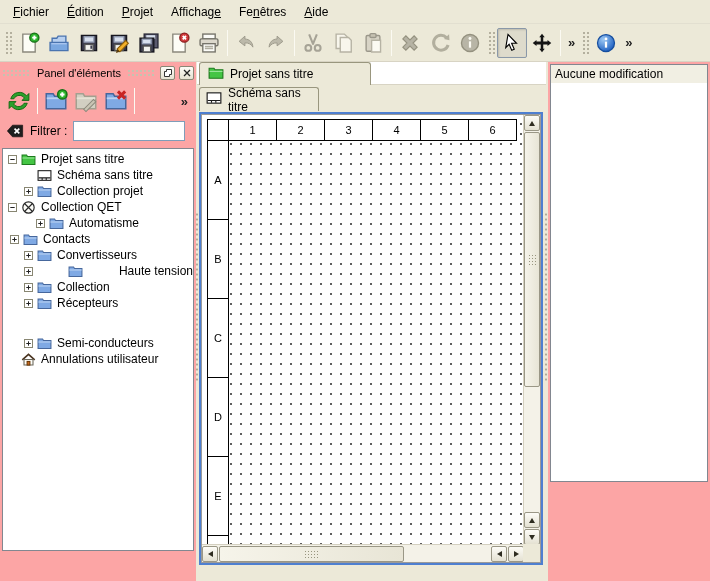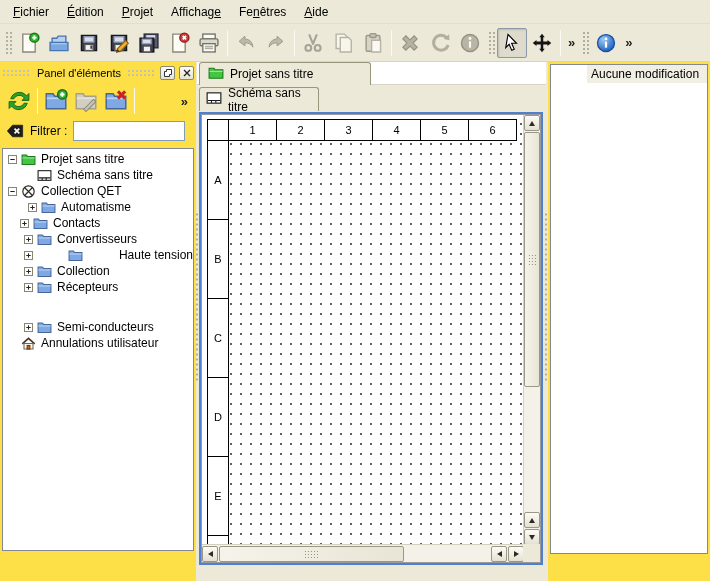--- a/index.html
+++ b/index.html
@@ -13,41 +13,41 @@
 
   
   #toolbar-row { position:absolute; left:0; top:24px; width:710px; height:38px; background:#ece9d8; display:flex; align-items:center; padding:0 2px; border-bottom:1px solid #d8d4c4; }
   .tb-grip { width:8px; height:26px; margin:0 2px; background:radial-gradient(circle,#b4b09e 1px,transparent 1.3px); background-size:4px 4px; background-position:1px 1px; }
   .tb-sep { width:1px; height:26px; background:#c2beae; border-right:1px solid #fbfaf2; margin:0 3px; }
   .tb-btn { width:30px; height:30px; display:flex; align-items:center; justify-content:center; background:transparent; border:1px solid transparent; border-radius:2px; }
   .tb-btn.pressed { border:1px solid #8a98a8; background:#dedbcc; box-shadow:inset 1px 1px 2px rgba(0,0,0,.15); }
   .tb-overflow { font-size:13px; font-weight:bold; color:#222; padding:0 4px; cursor:default; }
 
   
-  .dock { position:absolute; background:#fde047; }
+  .dock { position:absolute; background:#fca5a5; }
   #left-dock  { left:0;  top:62px; width:196px; height:519px; }
   #right-dock { left:548px; top:62px; width:162px; height:519px; }
   .dock-title { height:18px; margin:2px 2px 0 2px; display:flex; align-items:center; gap:4px; }
   .dock-title .tex { flex:1; height:8px; background:radial-gradient(circle,#c6c2b0 1px,transparent 1.2px); background-size:4px 4px; }
   .dock-title .lbl { font-size:11px; padding:0 2px; white-space:nowrap; }
   .dock-btn { width:15px; height:14px; background:linear-gradient(#fdfcf7,#e6e2d2); border:1px solid #8a8876; border-radius:2px; display:flex; align-items:center; justify-content:center; }
   .dock-btn svg { display:block; }
 
   #panel-toolbar { height:38px; display:flex; align-items:center; padding:2px 4px; }
   #filter-row { height:26px; display:flex; align-items:center; gap:6px; padding:0 4px 4px 6px; }
   #filter-row label { font-size:12px; }
   #filter-input { width:112px; height:20px; border:1px solid #7f9db9; background:#fff; font-family:"Liberation Sans",sans-serif; font-size:12px; padding:1px 3px; }
 
   #tree { margin:2px; height:403px; background:#fff; border:1px solid #828790; overflow:hidden; padding-top:2px; }
   .tree-row { height:16px; display:flex; align-items:center; white-space:nowrap; cursor:default; }
   .tree-expander { width:11px; height:11px; margin-right:3px; flex:none; }
   .tree-icon { width:15px; height:15px; margin-right:5px; flex:none; display:flex; align-items:center; }
   .tree-label { font-size:12px; }
 
-  #undo-list { margin:2px; height:490px; background:#fff; border:1px solid #828790; overflow:hidden;padding-left:36px; }
+  #undo-list { margin:2px; height:418px; background:#fff; border:1px solid #828790; overflow:hidden; }
   .undo-item { font-size:12px; padding:2px 4px; background:#f1efe3; }
 
   
   .splitter { position:absolute; top:62px; height:519px; width:4px; }
   .splitter::after { content:""; display:block; width:4px; height:170px; margin-top:150px; background:radial-gradient(circle,#aeab9a 1px,transparent 1.2px); background-size:4px 5px; }
   #split-left { left:195px; }
   #split-right { left:544px; }
 
   
   #mdi { position:absolute; left:197px; top:62px; width:349px; height:519px; }
@@ -361,48 +361,62 @@
         <div class="tree-row" style="padding-left: 20px;">
           <span class="tree-expander"></span>
           <span class="tree-icon">
             <svg width="15" height="15" viewBox="0 0 14 14">
               <rect x="1" y="2.5" width="12" height="9" fill="#fff" stroke="#1a1a1a"></rect>
               <path d="M1.5 9.2h11M4.8 9.2v2M8.6 9.2v2" stroke="#1a1a1a" fill="none"></path>
             </svg>
           </span>
           <span class="tree-label">Schéma sans titre</span>
         </div>
+        <div class="tree-row" style="padding-left: 20px;">
+          <span class="tree-expander"><svg width="11" height="11" viewBox="0 0 11 11">
+              <rect x="1.5" y="1.5" width="8" height="8" fill="#fff" stroke="#888672"></rect>
+              <path d="M3.3 5.5h4.4" stroke="#222"></path>
+              <path d="M5.5 3.3v4.4" stroke="#222"></path>
+            </svg></span>
+          <span class="tree-icon">
+            <svg width="15" height="15" viewBox="0 0 14 14">
+              <path d="M1 4.4V2.8h4.2l.9 1.4H13v7.4H1z" fill="#7fa9e4" stroke="#46679c"></path>
+              <path d="M1.3 5.6h11.4" stroke="#bcd2f2"></path>
+            </svg>
+          </span>
+          <span class="tree-label">Collection projet</span>
+        </div>
         <div class="tree-row" style="padding-left: 4px;">
           <span class="tree-expander"><svg width="11" height="11" viewBox="0 0 11 11">
               <rect x="1.5" y="1.5" width="8" height="8" fill="#fff" stroke="#888672"></rect>
               <path d="M3.3 5.5h4.4" stroke="#222"></path>
             </svg></span>
           <span class="tree-icon">
             <svg width="15" height="15" viewBox="0 0 14 14">
               <circle cx="7" cy="7" r="5.3" fill="#fcfcf8" stroke="#2a2a2a" stroke-width="1.1"></circle>
               <path d="M3.3 3.3l7.4 7.4M10.7 3.3l-7.4 7.4" stroke="#2a2a2a" stroke-width="1.1"></path>
             </svg>
           </span>
           <span class="tree-label">Collection QET</span>
         </div>
-        <div class="tree-row" style="padding-left: 24px;">
+        <div class="tree-row" style="padding-left: 32px;">
           <span class="tree-expander"><svg width="11" height="11" viewBox="0 0 11 11">
               <rect x="1.5" y="1.5" width="8" height="8" fill="#fff" stroke="#888672"></rect>
               <path d="M3.3 5.5h4.4" stroke="#222"></path>
               <path d="M5.5 3.3v4.4" stroke="#222"></path>
             </svg></span>
           <span class="tree-icon">
             <svg width="15" height="15" viewBox="0 0 14 14">
               <path d="M1 4.4V2.8h4.2l.9 1.4H13v7.4H1z" fill="#7fa9e4" stroke="#46679c"></path>
               <path d="M1.3 5.6h11.4" stroke="#bcd2f2"></path>
             </svg>
           </span>
           <span class="tree-label">Automatisme</span>
         </div>
-        <div class="tree-row" style="padding-left: 16px;">
+        <div class="tree-row" style="padding-left: 6px;">
           <span class="tree-expander"><svg width="11" height="11" viewBox="0 0 11 11">
               <rect x="1.5" y="1.5" width="8" height="8" fill="#fff" stroke="#888672"></rect>
               <path d="M3.3 5.5h4.4" stroke="#222"></path>
               <path d="M5.5 3.3v4.4" stroke="#222"></path>
             </svg></span>
           <span class="tree-icon">
             <svg width="15" height="15" viewBox="0 0 14 14">
               <path d="M1 4.4V2.8h4.2l.9 1.4H13v7.4H1z" fill="#7fa9e4" stroke="#46679c"></path>
               <path d="M1.3 5.6h11.4" stroke="#bcd2f2"></path>
             </svg>

